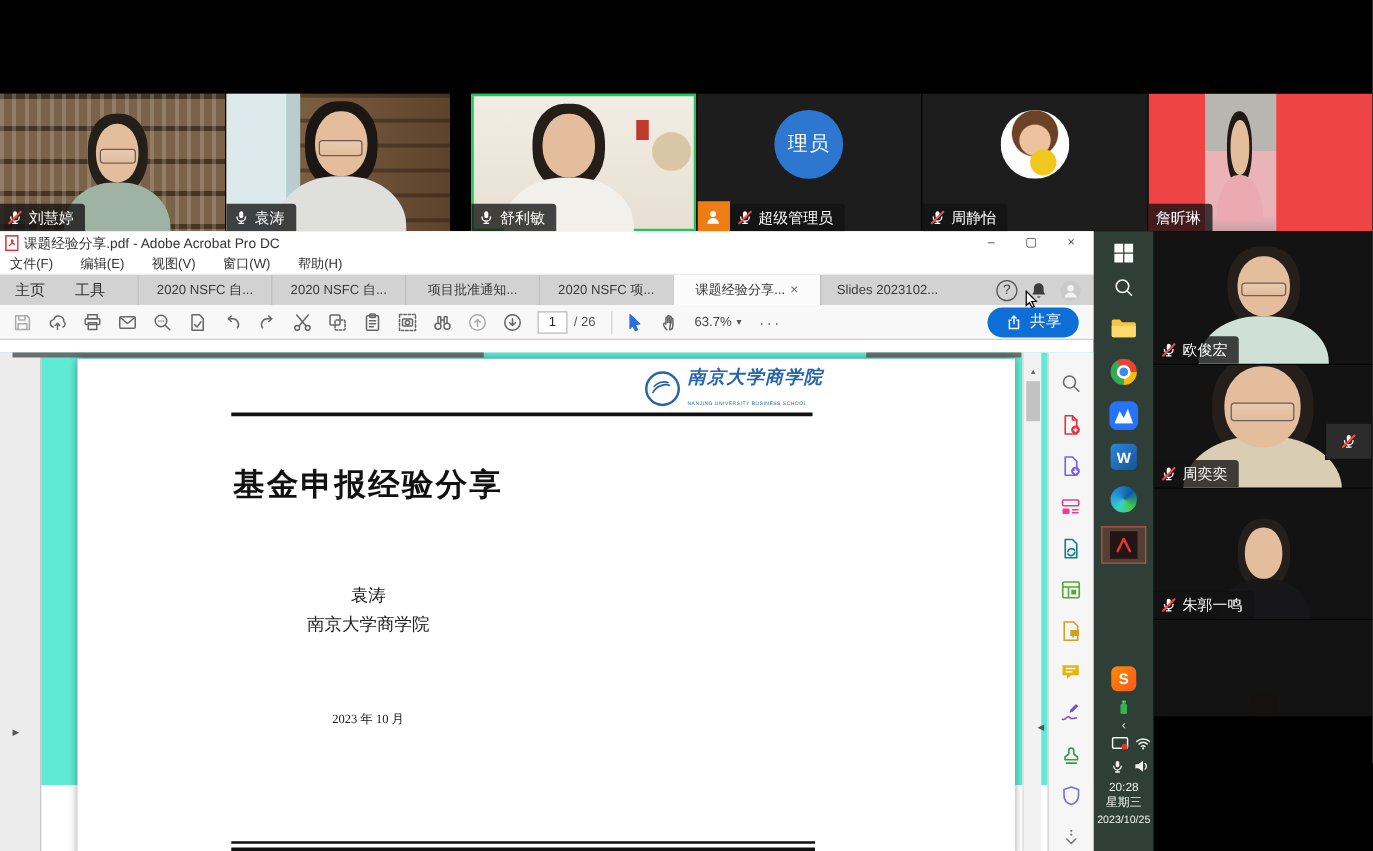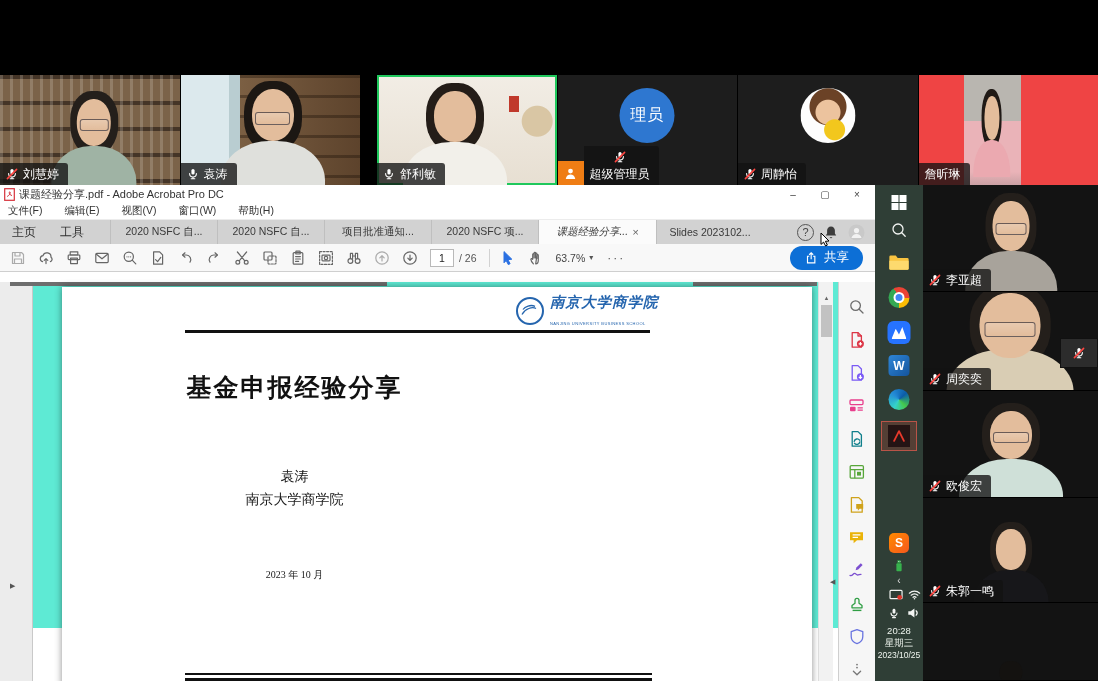--- a/index.html
+++ b/index.html
@@ -90,21 +90,21 @@
   #titlebar .ttl{font-size:11px;color:#333;margin-left:4px;}
   .winbtns{position:absolute;right:2px;top:0;height:18px;display:flex;}
   .winbtn{width:32px;height:18px;display:flex;align-items:center;justify-content:center;font-size:10px;color:#444;}
   #menubar{position:absolute;left:0;top:18px;width:875px;height:17px;background:#fff;display:flex;align-items:center;
            gap:22px;padding-left:8px;font-size:10.5px;color:#333;border-bottom:1px solid #ececec;}
   #tabbar{position:absolute;left:0;top:35px;width:875px;height:24px;background:#d2d2d2;display:flex;align-items:stretch;font-size:10.5px;color:#3a3a3a;}
   .navtab{display:flex;align-items:center;padding:0 12px;font-size:12px;color:#2f2f2f;}
   .doctab{width:107px;display:flex;align-items:center;justify-content:center;gap:4px;
           border-left:1px solid #bfbfbf;padding:0 6px;overflow:hidden;white-space:nowrap;}
   .doctab:last-of-type{border-right:1px solid #bfbfbf;}
-  .doctab.active{background:#fbfbfb;width:118px;font-style:italic;}
+  .doctab.active{background:#fbfbfb;width:118px;}
   .doctab .tx{overflow:hidden;text-overflow:ellipsis;white-space:nowrap;}
   .doctab .cl{color:#666;font-size:11px;}
   .tabicons{margin-left:auto;display:flex;align-items:center;gap:9px;padding-right:10px;}
   .helpcircle{width:17px;height:17px;border:1px solid #555;border-radius:50%;color:#444;font-size:11px;
               display:flex;align-items:center;justify-content:center;}
   #toolbar{position:absolute;left:0;top:59px;width:875px;height:28px;background:#f8f8f8;
            border-bottom:1px solid #cfcfcf;display:flex;align-items:center;padding-left:10px;}
   .ti{width:16px;height:16px;margin-right:12px;flex:0 0 auto;display:flex;align-items:center;justify-content:center;}
   .ti svg{display:block;}
   .k{fill:none;stroke:#666;stroke-width:1.2;stroke-linecap:round;stroke-linejoin:round;}
@@ -234,21 +234,21 @@
 
     <div class="vtile s-dark">
       <div class="avatarB">理员</div>
       <div class="labelrow">
         <div class="hostbadge">
           <svg width="13" height="13" viewBox="0 0 12 12">
               <circle cx="6" cy="3.8" r="2.2" fill="#fff"></circle>
               <path d="M1.6 11c.5-2.7 2.3-4.1 4.4-4.1s3.9 1.4 4.4 4.1z" fill="#fff"></path>
             </svg>
         </div>
-        <div class="vlabel" style="position:static;flex-direction:column;">
+        <div class="vlabel" style="position:static;">
           <svg class="mic muted" width="12" height="12" viewBox="0 0 12 12">
               <rect x="4.4" y="0.9" width="3.2" height="5.6" rx="1.6"></rect>
               <path class="st" d="M2.6 5.6a3.4 3.4 0 0 0 6.8 0M6 9.2v1.5M4.2 10.7h3.6"></path>
               <line class="slash" x1="1.4" y1="10.6" x2="10.6" y2="1.4"></line>
             </svg>
           <span>超级管理员</span>
         </div>
       </div>
     </div>
 
@@ -662,33 +662,34 @@
       </div>
     <div class="clock">
       <div>20:28</div>
       <div>星期三</div>
       <div style="font-size:8.5px;">2023/10/25</div>
     </div>
   </div>
 
   <div id="sidebar">
 
-    <div class="stile s-li" style="height:107px;">
-      <div class="fig glasses" style="left:44px;top:8px;width:88px;height:100px;--body:#a8a39b;">
+
+    <div class="stile s-ou" style="height:107px;">
+      <div class="fig glasses" style="left:38px;top:12px;width:100px;height:96px;--body:#cfe0d8;">
           <i class="head"></i>
           <i class="body"></i>
           <i class="face"></i>
         </div>
       <div class="vlabel">
         <svg class="mic muted" width="12" height="12" viewBox="0 0 12 12">
             <rect x="4.4" y="0.9" width="3.2" height="5.6" rx="1.6"></rect>
             <path class="st" d="M2.6 5.6a3.4 3.4 0 0 0 6.8 0M6 9.2v1.5M4.2 10.7h3.6"></path>
             <line class="slash" x1="1.4" y1="10.6" x2="10.6" y2="1.4"></line>
           </svg>
-        <span>李亚超</span>
+        <span>欧俊宏</span>
       </div>
     </div>
 
     <div class="stile s-zhouyy" style="height:99px;">
       <div class="fig glasses close" style="left:26px;top:-8px;width:122px;height:112px;--body:#d9cdb4;">
           <i class="head"></i>
           <i class="body"></i>
           <i class="face"></i>
         </div>
       <div class="miniover">
@@ -701,48 +702,32 @@
       <div class="vlabel">
         <svg class="mic muted" width="12" height="12" viewBox="0 0 12 12">
             <rect x="4.4" y="0.9" width="3.2" height="5.6" rx="1.6"></rect>
             <path class="st" d="M2.6 5.6a3.4 3.4 0 0 0 6.8 0M6 9.2v1.5M4.2 10.7h3.6"></path>
             <line class="slash" x1="1.4" y1="10.6" x2="10.6" y2="1.4"></line>
           </svg>
         <span>周奕奕</span>
       </div>
     </div>
 
-    <div class="stile s-ou" style="height:107px;">
-      <div class="fig glasses" style="left:38px;top:12px;width:100px;height:96px;--body:#cfe0d8;">
+    <div class="stile s-zhu" style="height:105px;">
+      <div class="fig" style="left:52px;top:24px;width:72px;height:82px;--body:#17171a;">
           <i class="head"></i>
           <i class="body"></i>
           <i class="face"></i>
         </div>
       <div class="vlabel">
         <svg class="mic muted" width="12" height="12" viewBox="0 0 12 12">
             <rect x="4.4" y="0.9" width="3.2" height="5.6" rx="1.6"></rect>
             <path class="st" d="M2.6 5.6a3.4 3.4 0 0 0 6.8 0M6 9.2v1.5M4.2 10.7h3.6"></path>
             <line class="slash" x1="1.4" y1="10.6" x2="10.6" y2="1.4"></line>
           </svg>
-        <span>欧俊宏</span>
-      </div>
-    </div>
-
-    <div class="stile s-zhu" style="height:105px;">
-      <div class="fig" style="left:52px;top:24px;width:72px;height:82px;--body:#17171a;">
-          <i class="head"></i>
-          <i class="body"></i>
-          <i class="face"></i>
-        </div>
-      <div class="vlabel">
-        <svg class="mic muted" width="12" height="12" viewBox="0 0 12 12">
-            <rect x="4.4" y="0.9" width="3.2" height="5.6" rx="1.6"></rect>
-            <path class="st" d="M2.6 5.6a3.4 3.4 0 0 0 6.8 0M6 9.2v1.5M4.2 10.7h3.6"></path>
-            <line class="slash" x1="1.4" y1="10.6" x2="10.6" y2="1.4"></line>
-          </svg>
         <span>朱郭一鸣</span>
       </div>
     </div>
 
     <div class="stile s-dorm" style="height:77px;border-bottom:none;">
       <div class="fig" style="left:68px;top:58px;width:40px;height:34px;--hair:#141210;">
           <i class="head"></i>
         </div>
     </div>
   </div>

